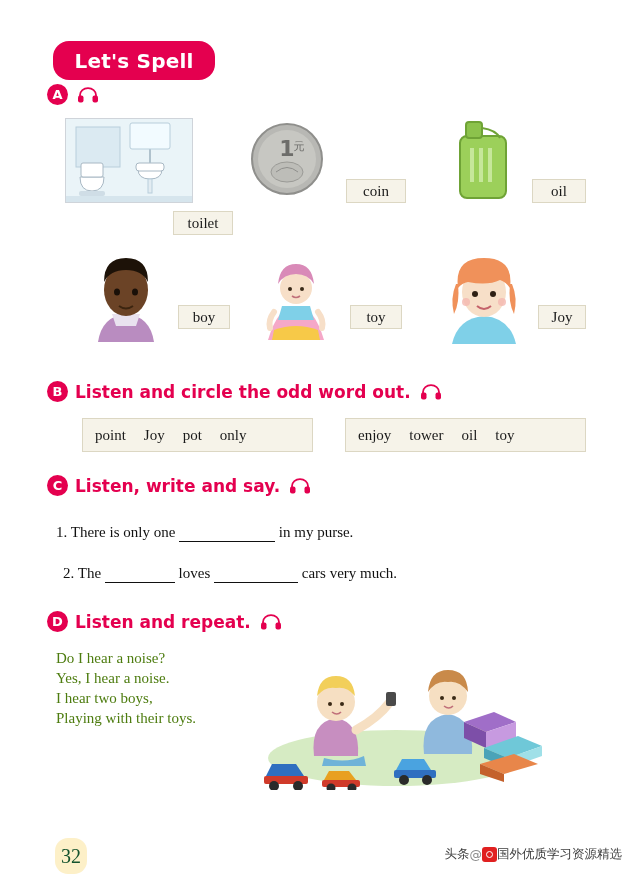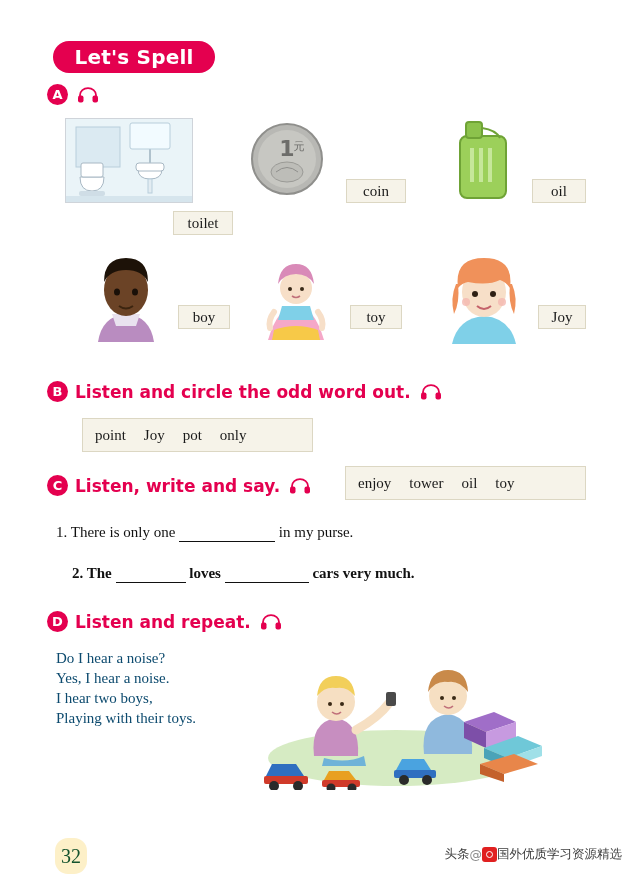--- a/index.html
+++ b/index.html
@@ -20,21 +20,21 @@
     width: 640px;
     height: 884px;
     background: #ffffff;
   }
   
   .title-banner {
     position: absolute;
     left: 53px;
     top: 41px;
     width: 162px;
-    height: 32px;
+    height: 39px;
     background: #e4004f;
     border-radius: 16px;
     display: flex;
     align-items: center;
     justify-content: center;
   }
   .title-banner span {
     color: #ffffff;
     font-family: "DejaVu Sans", sans-serif;
     font-weight: bold;
@@ -121,21 +121,21 @@
   .blank {
     display: inline-block;
     border-bottom: 1px solid #111111;
     vertical-align: baseline;
   }
   
   .rhyme {
     position: absolute;
     font-family: "Liberation Serif", serif;
     font-size: 15px;
-    color: #0c4a6e;
+    color: #4d7c0f;
     line-height: 20px;
     white-space: pre-line;
   }
   
   .page-num {
     position: absolute;
     left: 55px;
     top: 838px;
     width: 32px;
     height: 36px;
@@ -293,21 +293,21 @@
       <rect x="31" y="17" width="11" height="14" rx="4" fill="#e4004f"></rect>
     </svg>
   </div>
 
   <div class="strip" style="left:82px; top:418px; width:231px;">
     <span>point</span>
     <span>Joy</span>
     <span>pot</span>
     <span>only</span>
   </div>
-  <div class="strip" style="left:345px; top:418px; width:241px;margin-top:48px;">
+  <div class="strip" style="left:345px; top:418px; width:241px;">
     <span>enjoy</span>
     <span>tower</span>
     <span>oil</span>
     <span>toy</span>
   </div>
 
   <div class="sec-head" style="left:47px; top:475px;">
     <div class="sec-letter">C</div>
     <div class="sec-title">Listen, write and say.</div>
     <svg class="headphone" viewBox="0 0 44 32">
@@ -317,21 +317,21 @@
     </svg>
   </div>
 
   <div class="sentence" style="left:56px; top:524px;">
     <span>1.</span>
     <span>There is only one</span>
     <span class="blank" style="width:96px;">&nbsp;</span>
     <span>in my purse.</span>
   </div>
 
-  <div class="sentence" style="left:72px; top:565px;font-weight:bold;">
+  <div class="sentence" style="left:63px; top:565px;">
     <span>2.</span>
     <span>The</span>
     <span class="blank" style="width:70px;">&nbsp;</span>
     <span>loves</span>
     <span class="blank" style="width:84px;">&nbsp;</span>
     <span>cars very much.</span>
   </div>
 
   <div class="sec-head" style="left:47px; top:611px;">
     <div class="sec-letter">D</div>

